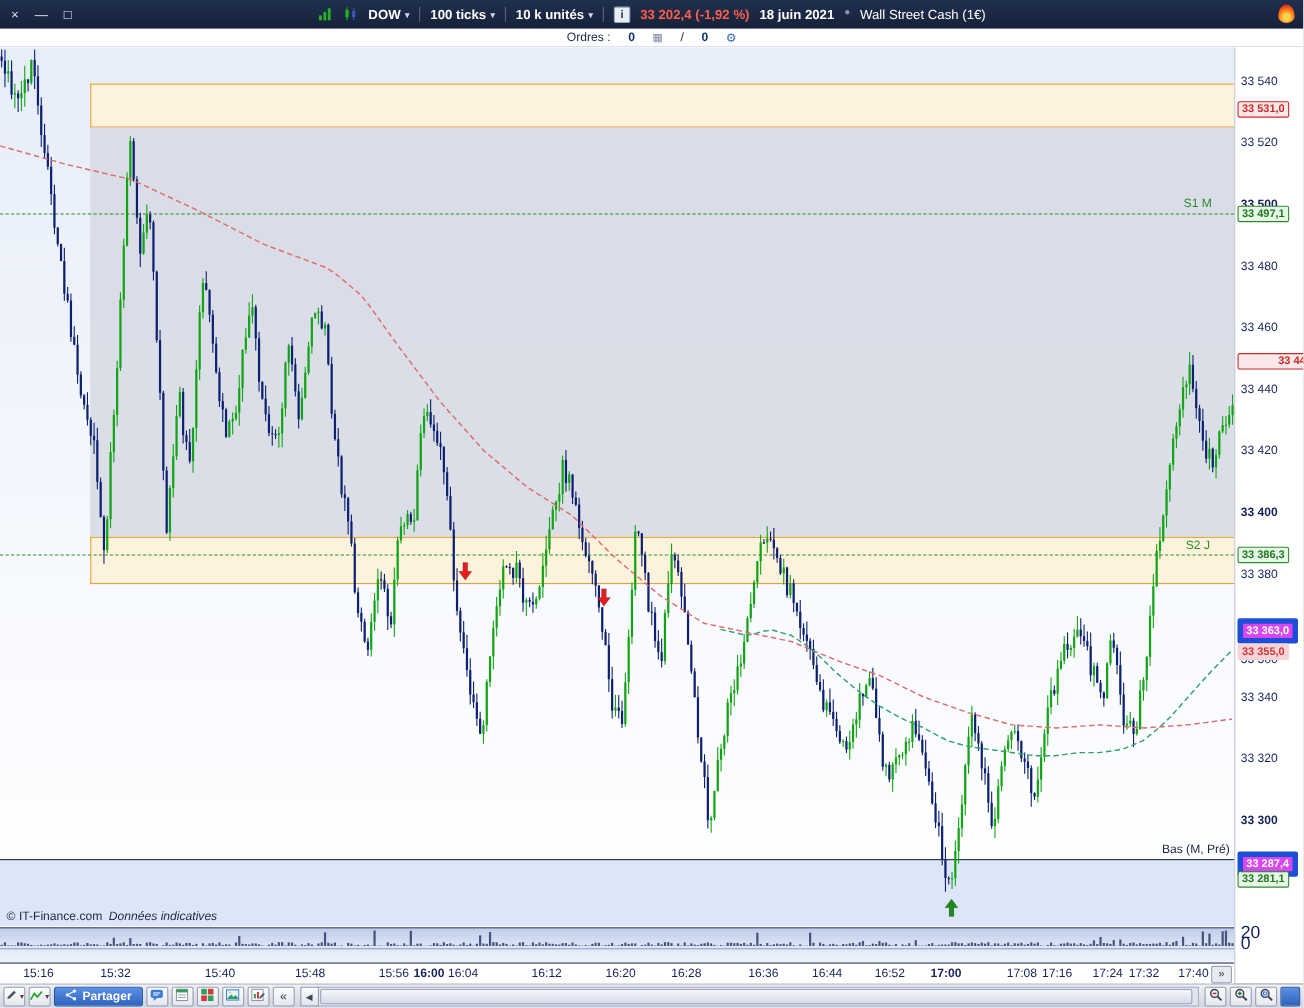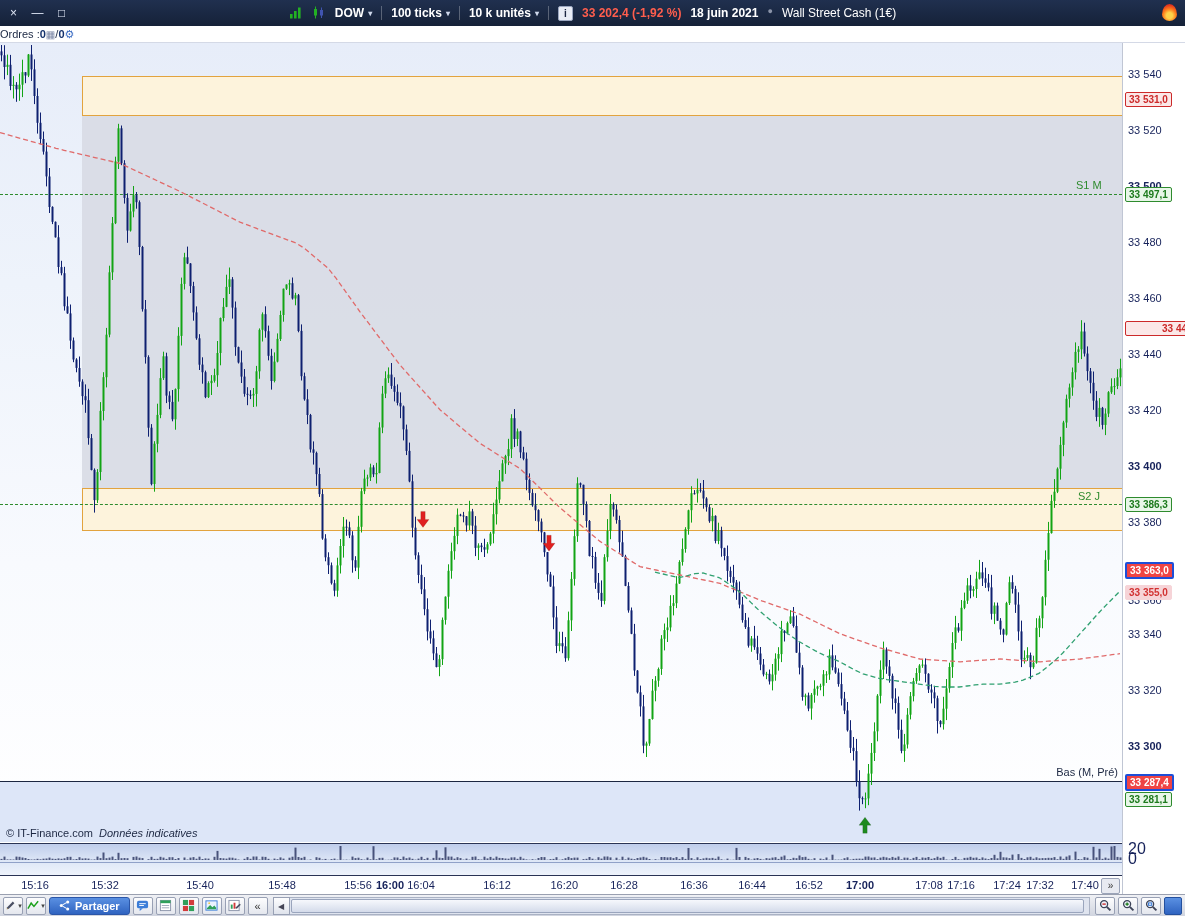--- a/index.html
+++ b/index.html
@@ -20,21 +20,21 @@
   .infoicon{width:13px;height:13px;background:#e8ecf5;border:1px solid #9aa6c0;border-radius:2px;
             color:#1c2742;font-weight:bold;font-size:10px;line-height:13px;text-align:center;}
   .pricered{color:#ff5e4d;font-weight:bold;}
   .feeddot{color:#8a93a8;font-size:9px;}
   .flame{position:absolute;right:8px;top:4px;width:15px;height:17px;
          background:radial-gradient(circle at 50% 68%, #ffd24a 0 22%, #ff7a1a 48%, #e0301e 78%);
          border-radius:50% 50% 50% 50% / 62% 62% 38% 38%;}
 
   
   #ordersbar{height:16px;background:#fff;border-bottom:1px solid #d4d9e6;display:flex;
-             align-items:center;gap:0;font-size:11px;color:#1a2742;}
+             align-items:center;justify-content:center;gap:16px;font-size:11px;color:#1a2742;}
   #ordersbar .num{font-weight:bold;color:#13306b;}
   .miniicon{font-size:10px;color:#7b87a6;}
   .gearicon{font-size:11px;color:#3f6fc4;}
 
   
   #chartwrap{position:relative;height:851px;background:#fff;}
   #plot{position:absolute;left:0;top:0;width:1122px;height:901px;overflow:hidden;}
   .bg{position:absolute;left:0;top:0;width:1122px;height:799px;z-index:0;
       background:linear-gradient(#e7edf9 0%,#eef3fb 30%,#f8fafe 65%,#ffffff 100%);}
   .zone{position:absolute;z-index:1;box-sizing:border-box;}
@@ -62,21 +62,21 @@
 
   
   #paxis{position:absolute;left:1122px;top:0;width:63px;height:851px;background:#fff;
          border-left:1px solid #c0c6d4;box-sizing:border-box;}
   .ptick{position:absolute;left:5px;font-size:11px;color:#16225a;font-weight:500;}
   .ptick.b{font-weight:bold;}
   .pbadge{position:absolute;left:2px;padding:0 3px;height:13px;line-height:13px;font-size:10px;
           font-weight:bold;border-radius:2px;white-space:nowrap;z-index:5;}
   .pbadge.red-outline{background:#fbe8e8;border:1px solid #cc2a2a;color:#cc2a2a;}
   .pbadge.green-outline{background:#e8f6e8;border:1px solid #2e8b2e;color:#1d7a1d;}
-  .pbadge.navy{background:#ef4444;border:2px solid #1d4ed8;color:#fff;}
+  .pbadge.navy{background:#d946ef;border:5px solid #1d4ed8;color:#fff;}
   .pbadge.red-soft{background:#f6d4d8;border:1px solid #f6d4d8;color:#d23333;}
   .vlabel{position:absolute;left:5px;font-size:16px;font-weight:normal;color:#16225a;}
 
   
   #toolbar{position:relative;height:23px;background:linear-gradient(#f0f1f5,#cfd3de);
            border-top:1px solid #9aa0b0;display:flex;align-items:center;gap:3px;padding:0 3px;
            box-sizing:border-box;}
   .tbtn{height:18px;min-width:20px;display:flex;align-items:center;justify-content:center;
         background:linear-gradient(#fdfdfe,#e4e7ee);border:1px solid #98a0b4;border-radius:2px;
         font-size:11px;color:#333;box-sizing:border-box;}

